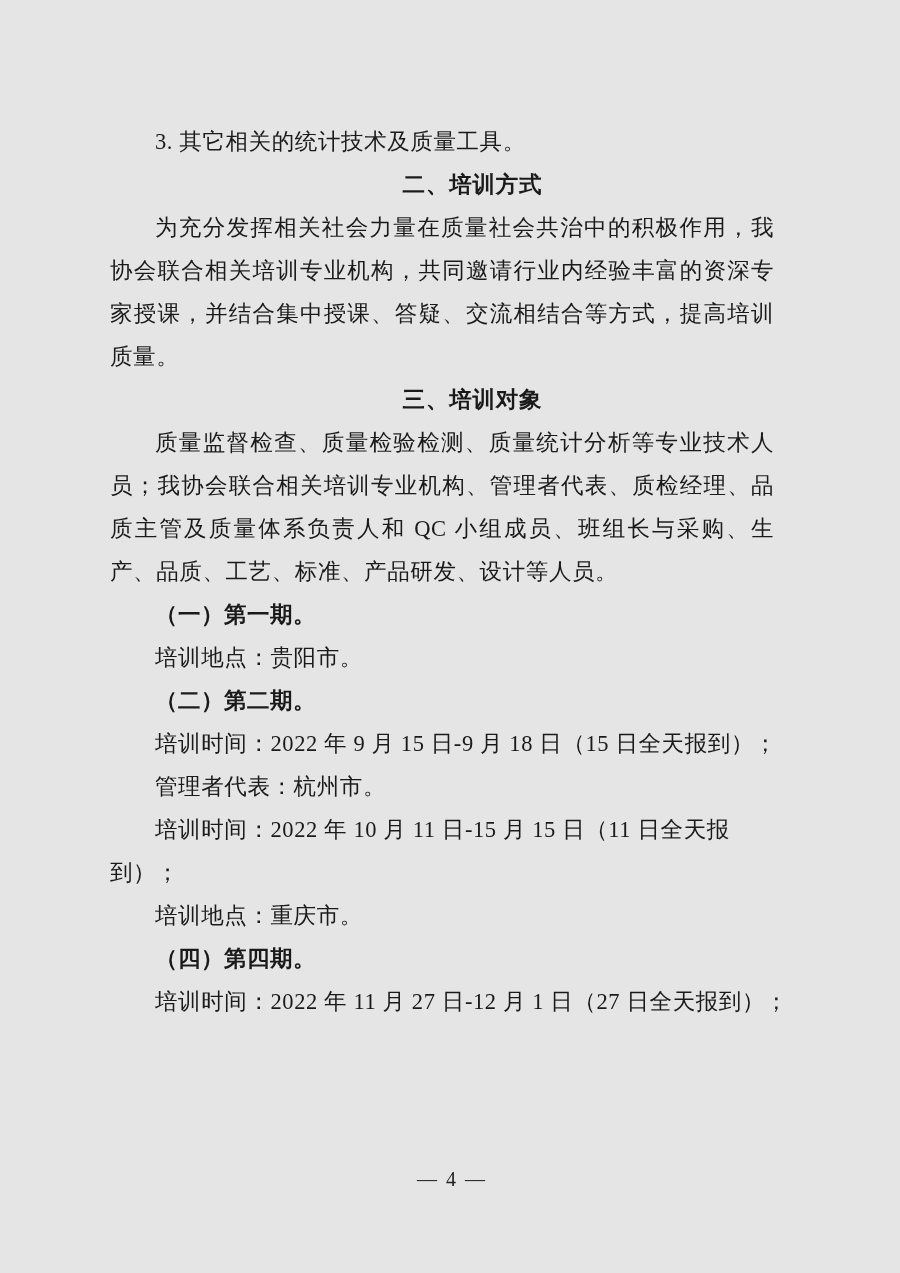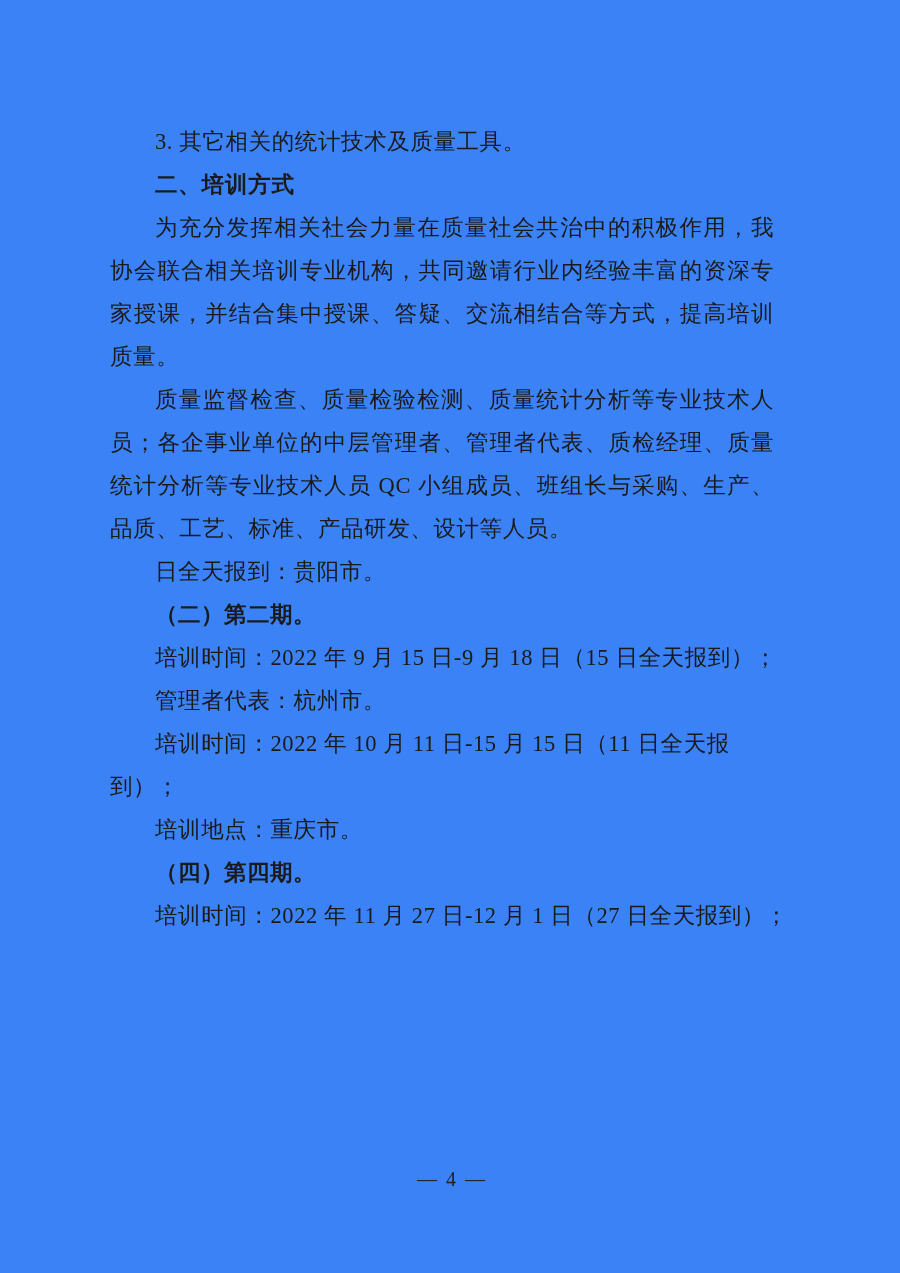--- a/index.html
+++ b/index.html
@@ -14,21 +14,21 @@
     color: #1a1a1a;
     position: relative;
     overflow: hidden;
   }
   .page {
     position: absolute;
     left: 0;
     top: 0;
     width: 900px;
     height: 1273px;
-    background: #3b82f6;
+    background: #e5e5e5;
   }
   .content {
     position: absolute;
     left: 110px;
     top: 120px;
     width: 680px;
   }
   .para {
     font-size: 22.5px;
     line-height: 43px;
@@ -42,20 +42,21 @@
     text-indent: 45px;
   }
   .heading {
     font-size: 22.5px;
     line-height: 43px;
     font-weight: bold;
     text-indent: 45px;
     letter-spacing: 0.8px;
     margin: 0;
     font-family: "Liberation Sans", "DejaVu Sans", sans-serif;
+    text-align: center;
   }
   .subheading {
     font-size: 22.5px;
     line-height: 43px;
     font-weight: bold;
     text-indent: 45px;
     letter-spacing: 0.5px;
     margin: 0;
     font-family: "Liberation Sans", "DejaVu Sans", sans-serif;
   }
@@ -86,25 +87,27 @@
 
 <div class="page">
   <div class="content">
 
     <p class="line">3. 其它相关的统计技术及质量工具。</p>
 
     <p class="heading">二、培训方式</p>
 
     <p class="para indent">为充分发挥相关社会力量在质量社会共治中的积极作用，我协会联合相关培训专业机构，共同邀请行业内经验丰富的资深专家授课，并结合集中授课、答疑、交流相结合等方式，提高培训质量。</p>
 
+    <p class="heading">三、培训对象</p>
 
-    <p class="para indent">质量监督检查、质量检验检测、质量统计分析等专业技术人员；各企事业单位的中层管理者、管理者代表、质检经理、质量统计分析等专业技术人员 QC 小组成员、班组长与采购、生产、品质、工艺、标准、产品研发、设计等人员。</p>
+    <p class="para indent">质量监督检查、质量检验检测、质量统计分析等专业技术人员；我协会联合相关培训专业机构、管理者代表、质检经理、品质主管及质量体系负责人和 QC 小组成员、班组长与采购、生产、品质、工艺、标准、产品研发、设计等人员。</p>
 
 
-    <p class="line">日全天报到：贵阳市。</p>
+    <p class="subheading">（一）第一期。</p>
+    <p class="line">培训地点：贵阳市。</p>
 
     <p class="subheading">（二）第二期。</p>
     <p class="line">培训时间：2022 年 9 月 15 日-9 月 18 日（15 日全天报到）；</p>
     <p class="line">管理者代表：杭州市。</p>
 
     <p class="line">培训时间：2022 年 10 月 11 日-15 月 15 日（11 日全天报到）；</p>
     <p class="line">培训地点：重庆市。</p>
 
     <p class="subheading">（四）第四期。</p>
     <p class="line">培训时间：2022 年 11 月 27 日-12 月 1 日（27 日全天报到）；</p>

